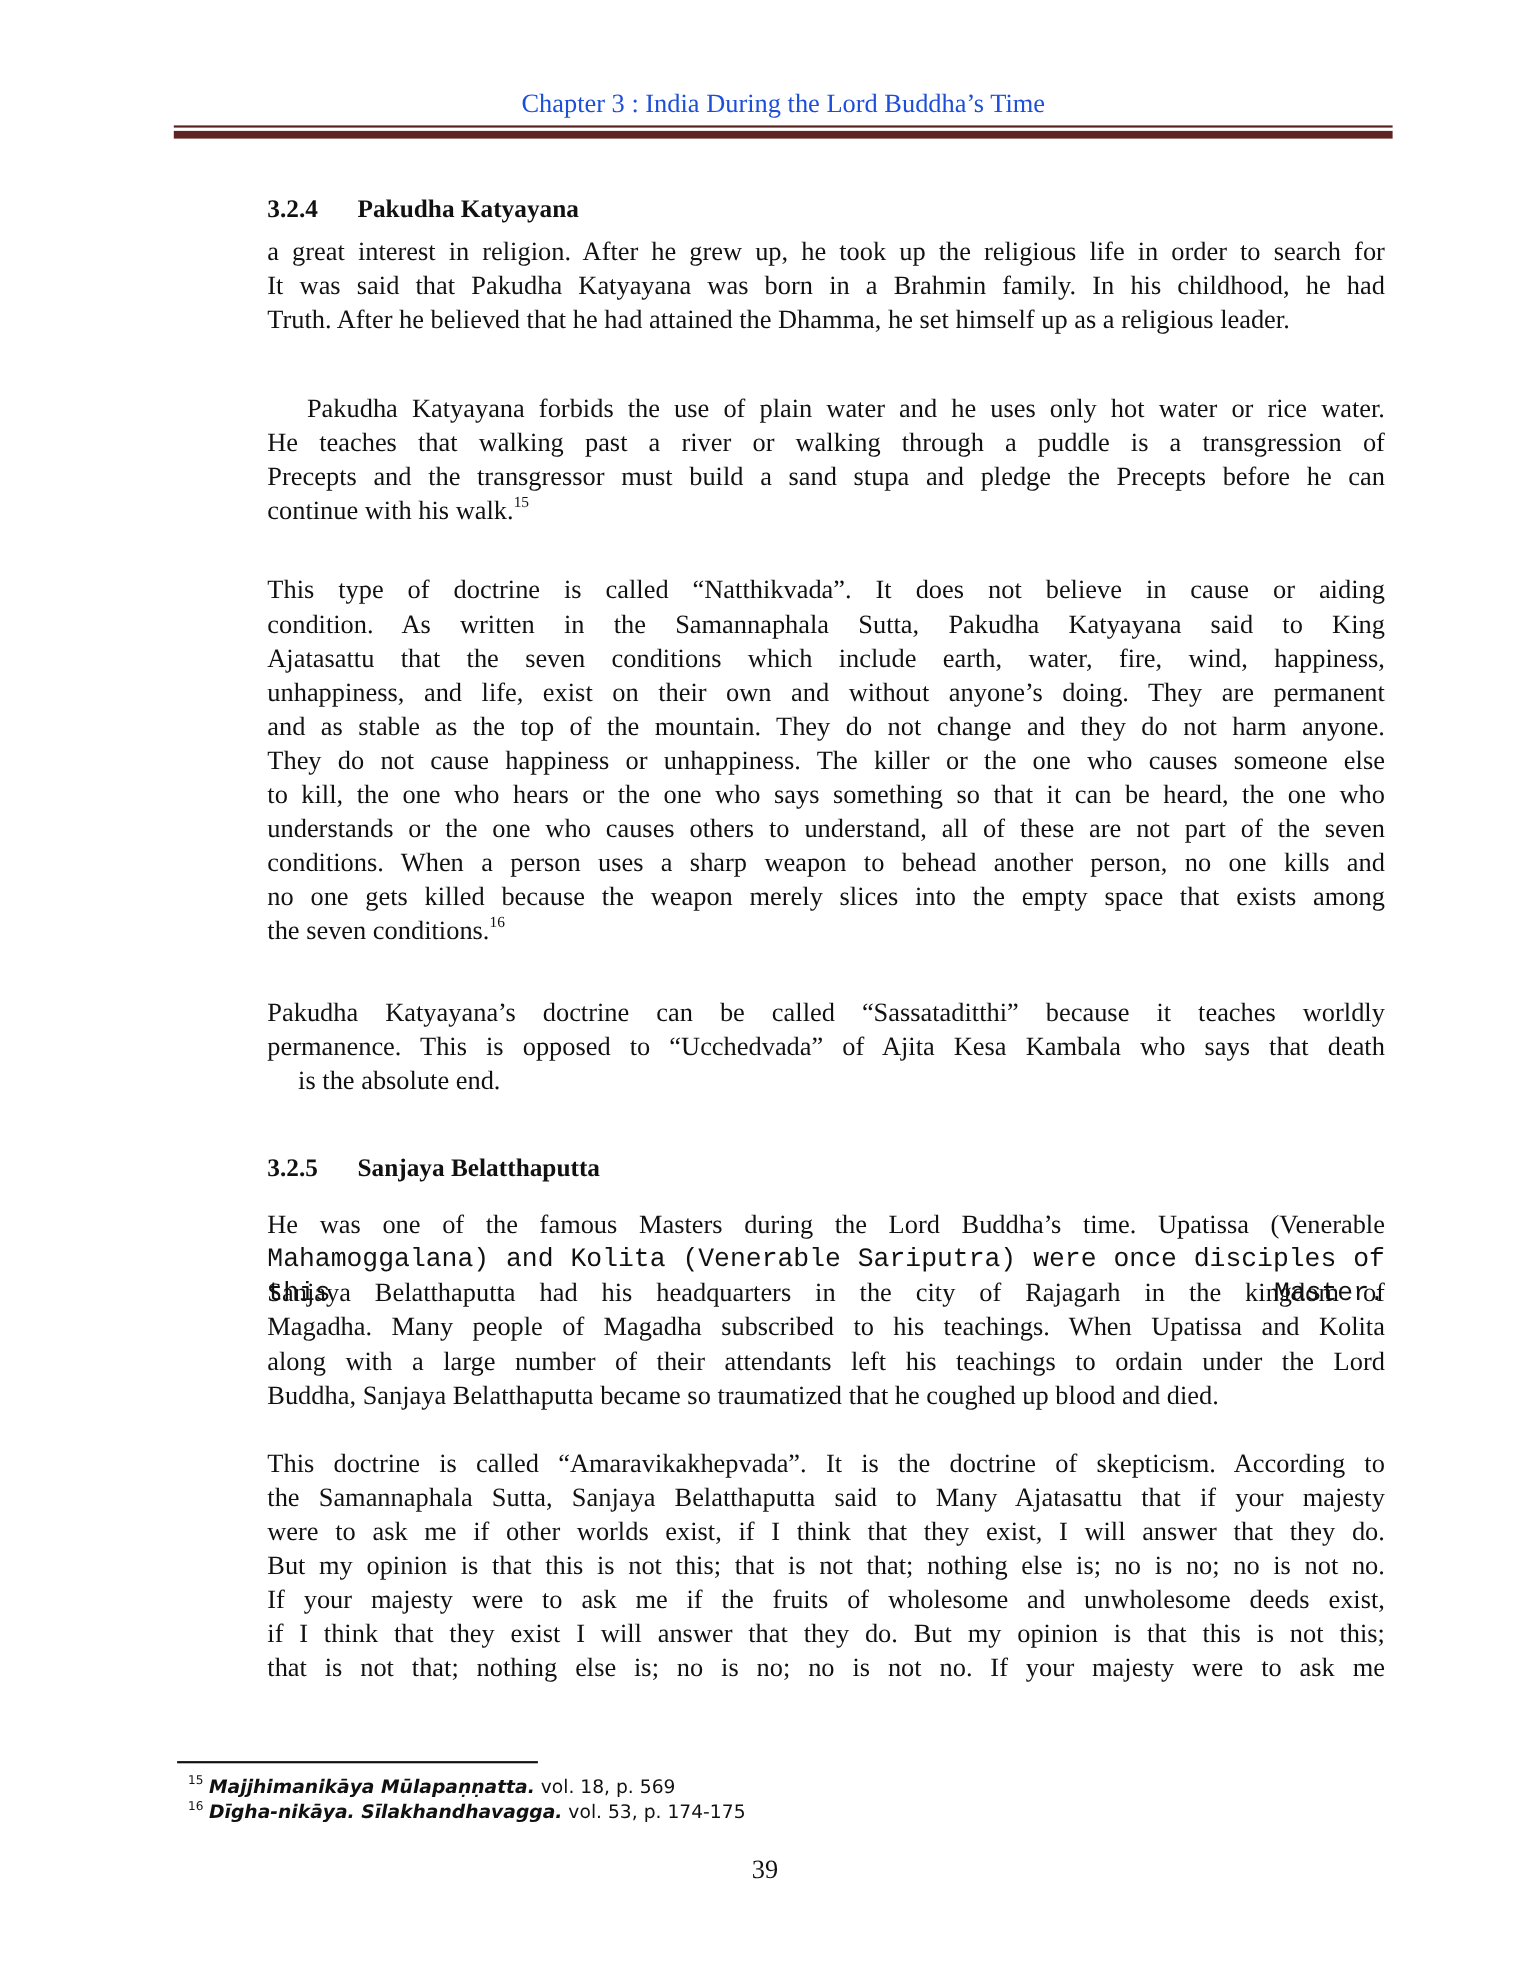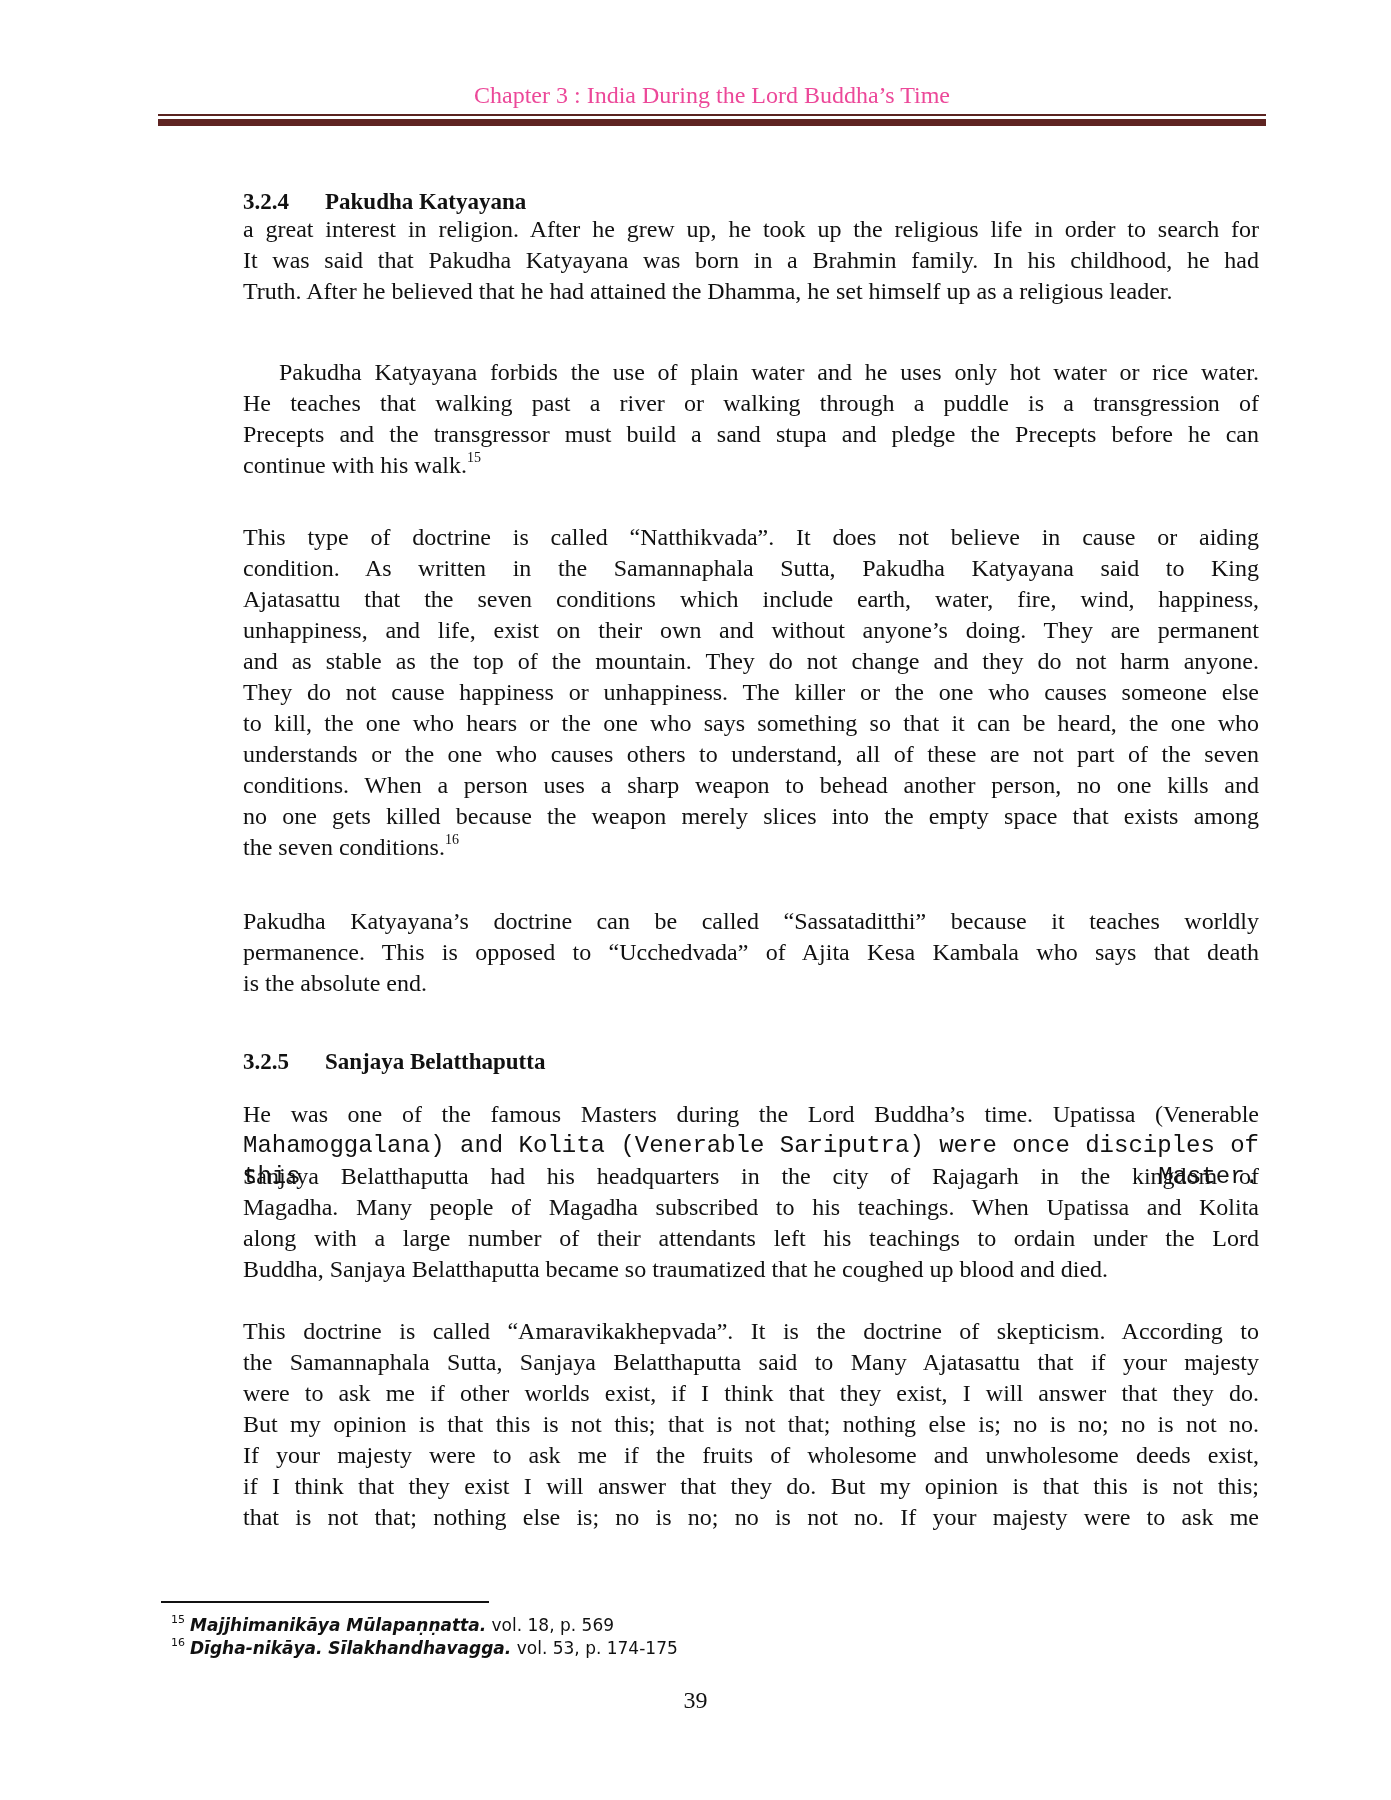--- a/index.html
+++ b/index.html
@@ -1,19 +1,19 @@
 <!DOCTYPE html>
 <html><head>
 <meta charset="utf-8">
 <style>
   html, body { margin: 0; padding: 0; background: #ffffff; }
   body { width: 1391px; height: 1800px; position: relative; overflow: hidden;
          font-family: "Liberation Serif", "DejaVu Serif", serif; color: #111; }
   .running-head { position: absolute; left: 158px; width: 1108px; top: 80px;
-                  text-align: center; font-size: 24px; line-height: 30px; color: #ec4899; }
+                  text-align: center; font-size: 24px; line-height: 30px; color: #1d4ed8; }
   .rule-thin { position: absolute; left: 158px; width: 1108px; top: 114px; height: 2px; background: #5a2320; }
   .rule-thick { position: absolute; left: 158px; width: 1108px; top: 119px; height: 7px; background: #5f2422; }
   .heading { position: absolute; left: 243px; font-weight: bold; font-size: 23px; line-height: 28px; white-space: nowrap; }
   .heading .num { display: inline-block; width: 82px; }
   .para { position: absolute; left: 243px; width: 1016px; }
   .line { height: 31px; line-height: 31px; font-size: 24px; text-align: justify; text-align-last: justify; white-space: nowrap; overflow: visible; }
   .line.last { text-align-last: left; }
   sup.fn { font-size: 14px; line-height: 0; vertical-align: 11px; }
   .fn-rule { position: absolute; left: 161px; width: 328px; top: 1601px; height: 2px; background: #111; }
   .footnote { position: absolute; left: 161px; font-family: "DejaVu Sans", "Liberation Sans", sans-serif; font-size: 17px; line-height: 22px; white-space: nowrap; margin-left: 10px; }
@@ -21,21 +21,21 @@
   .footnote .src { font-weight: bold; font-style: italic; }
   .page-number { position: absolute; left: 0; width: 1391px; top: 1686px; text-align: center; font-size: 24px; line-height: 28px; }
 </style>
 </head>
 <body>
 
 <div class="running-head">Chapter 3 : India During the Lord Buddha’s Time</div>
 <div class="rule-thin"></div>
 <div class="rule-thick"></div>
 
-<div class="heading" style="top:176px;margin-top:12px;">
+<div class="heading" style="top:176px;">
   <span class="num">3.2.4</span><span>Pakudha Katyayana</span>
 </div>
 
 <div class="para" style="top:214px;">
   <div class="line" style="white-space: normal;">a great interest in religion.  After he grew up, he took up the religious life in order to search for</div>
   <div class="line" style="white-space: normal;">It was said that Pakudha Katyayana was born in a Brahmin family.  In his childhood, he had</div>
   <div class="line last" style="white-space: normal;">Truth.  After he believed that he had attained the Dhamma, he set himself up as a religious leader.</div>
 </div>
 
 <div class="para" style="top:357px;">
@@ -55,21 +55,21 @@
   <div class="line" style="white-space: normal;">to kill, the one who hears or the one who says something so that it can be heard, the one who</div>
   <div class="line" style="white-space: normal;">understands or the one who causes others to understand, all of these are not part of the seven</div>
   <div class="line" style="white-space: normal;">conditions.  When a person uses a sharp weapon to behead another person, no one kills and</div>
   <div class="line" style="white-space: normal;">no one gets killed because the weapon merely slices into the empty space that exists among</div>
   <div class="line last" style="white-space: normal;"><span>the seven conditions.</span><sup class="fn">16</sup></div>
 </div>
 
 <div class="para" style="top:906px;">
   <div class="line" style="white-space: normal;">Pakudha Katyayana’s doctrine can be called “Sassataditthi” because it teaches worldly</div>
   <div class="line" style="white-space: normal;">permanence.  This is opposed to “Ucchedvada” of Ajita Kesa Kambala who says that death</div>
-  <div class="line last" style="white-space: normal;">is the absolute end.</div>
+  <div class="line last" style="white-space: normal; margin-left: 28px;">is the absolute end.</div>
 </div>
 
 <div class="heading" style="top:1048px;">
   <span class="num">3.2.5</span><span>Sanjaya Belatthaputta</span>
 </div>
 
 <div class="para" style="top:1087px;margin-top:12px;">
   <div class="line" style="white-space: normal;">He was one of the famous Masters during the Lord Buddha’s time.  Upatissa (Venerable</div>
   <div class="line" style="white-space: normal; font-family: Liberation Mono, monospace;">Mahamoggalana) and Kolita (Venerable Sariputra) were once disciples of this Master.</div>
   <div class="line" style="white-space: normal;">Sanjaya Belatthaputta had his headquarters in the city of Rajagarh in the kingdom of</div>

